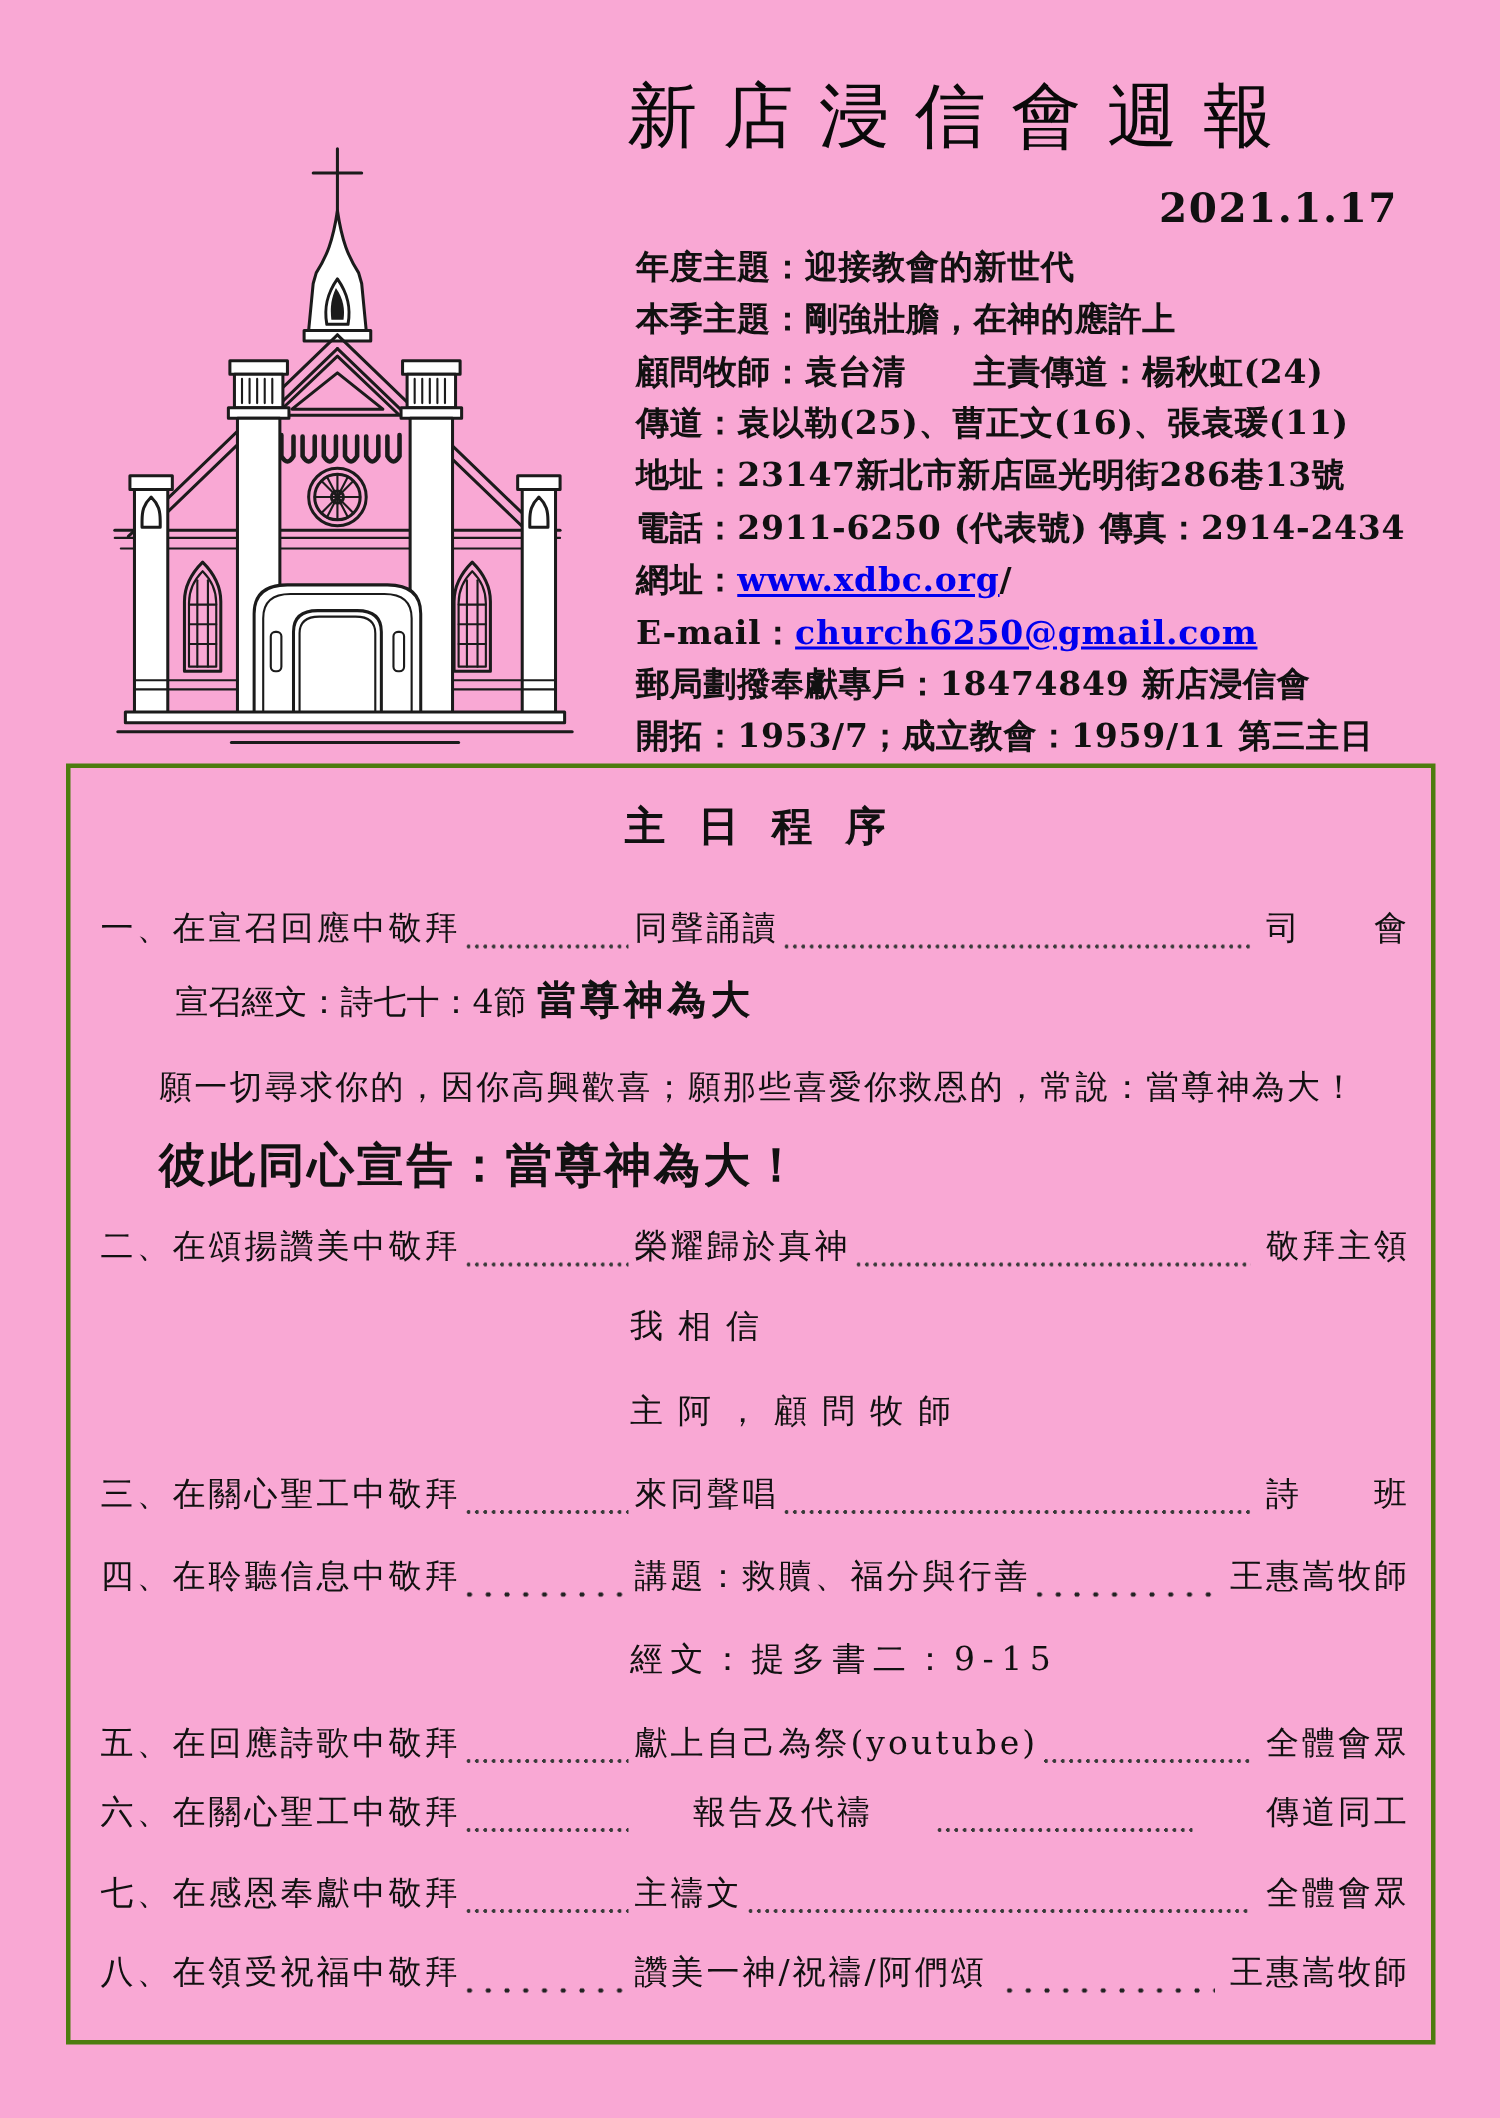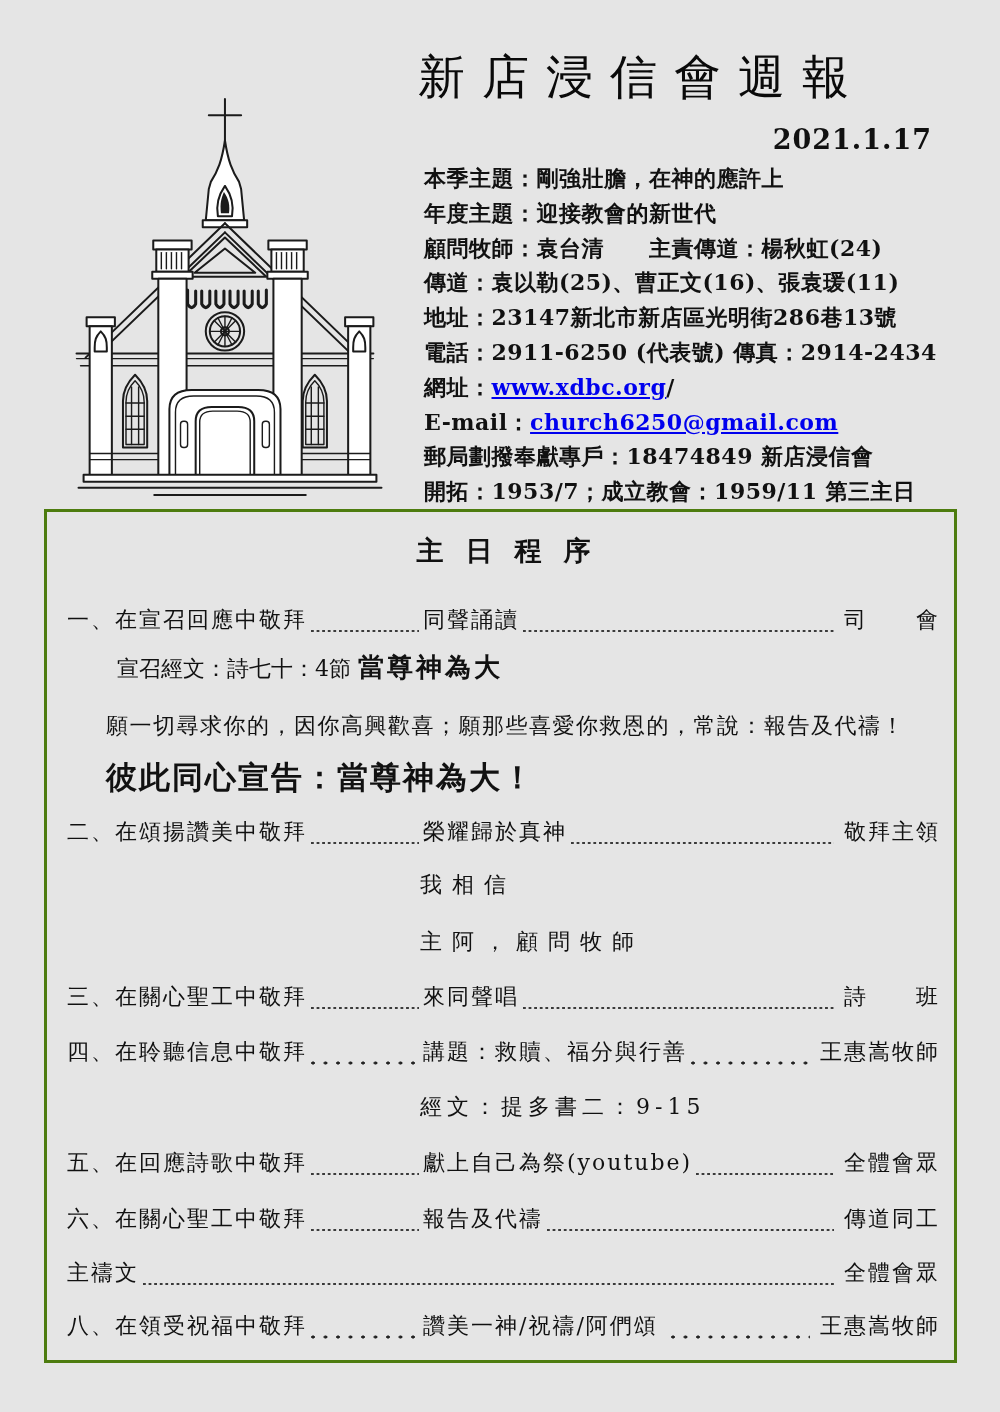--- a/index.html
+++ b/index.html
@@ -1,17 +1,17 @@
 <!DOCTYPE html>
 <html><head>
 <meta charset="utf-8">
 <style>
   html,body{margin:0;padding:0;background:#ffffff;}
   .page{
-    position:relative;width:1000px;height:1412px;background:#e5e5e5;
+    position:relative;width:1000px;height:1412px;background:#f9a8d4;
     font-family:"DejaVu Serif","Liberation Serif",serif;color:#111;
     overflow:hidden;
   }
   
   .church{position:absolute;left:58px;top:88px;width:344px;height:414px;}
   .masthead{
     position:absolute;left:418px;top:46px;width:540px;
     font-size:47px;letter-spacing:17px;white-space:nowrap;color:#0a0a0a;
   }
   .issue-date{
@@ -55,21 +55,21 @@
   .mt-decl{margin-top:21px;margin-left:39px;font-weight:bold;font-size:31px;letter-spacing:2px;}
   .mt-hymn2{margin-top:23px;margin-left:353px;letter-spacing:10px;}
   .mt-hymn3{margin-top:27px;margin-left:353px;letter-spacing:10px;}
   .mt-scripture{margin-top:25px;margin-left:353px;letter-spacing:5px;}
   .bold-big{font-weight:bold;font-size:26px;letter-spacing:3px;text-align:right;}
   .m-row1{margin-top:36px;}
   .m-row2{margin-top:25px;}
   .m-row3{margin-top:25px;}
   .m-row4{margin-top:25px;}
   .m-row5{margin-top:26px;}
-  .m-row6{margin-top:26px;}
+  .m-row6{margin-top:16px;gap:39px;}
   .m-row7{margin-top:24px;}
   .m-row8{margin-top:23px;}
   
   .church path,.church line,.church rect,.church circle,.church polyline{
     stroke:#1b1b1b;fill:none;stroke-width:2;stroke-linecap:round;stroke-linejoin:round;
   }
   .church .w{fill:#ffffff;}
   .church .b{fill:#1b1b1b;stroke:none;}
   .church .thin{stroke-width:1.4;}
   .church .thick{stroke-width:3;}
@@ -190,22 +190,22 @@
       <rect class="w" x="25" y="383" width="290" height="7"></rect>
       <line x1="20" y1="396" x2="320" y2="396" stroke-width="2.4"></line>
       <line x1="95" y1="403" x2="245" y2="403" stroke-width="3"></line>
     </g>
   </svg>
 
   <div class="masthead">新店浸信會週報</div>
   <div class="issue-date">2021.1.17</div>
 
   <div class="infoblock">
+    <div class="infoline">年度主題：迎接教會的新世代</div>
     <div class="infoline">本季主題：剛強壯膽，在神的應許上</div>
-    <div class="infoline">年度主題：迎接教會的新世代</div>
     <div class="infoline">顧問牧師：袁台清　　主責傳道：楊秋虹(24)</div>
     <div class="infoline">傳道：袁以勒(25)、曹正文(16)、張袁瑗(11)</div>
     <div class="infoline">地址：23147新北市新店區光明街286巷13號</div>
     <div class="infoline">電話：2911-6250 (代表號) 傳真：2914-2434</div>
     <div class="infoline"><span>網址：</span><a class="lnk">www.xdbc.org</a><span>/</span></div>
     <div class="infoline"><span>E-mail：</span><a class="lnk">church6250@gmail.com</a></div>
     <div class="infoline">郵局劃撥奉獻專戶：18474849 新店浸信會</div>
     <div class="infoline">開拓：1953/7；成立教會：1959/11 第三主日</div>
   </div>
 
@@ -216,21 +216,21 @@
       <div class="c1">
           <span class="rt">一、在宣召回應中敬拜</span>
           <span class="lead"></span>
         </div>
       <span class="item">同聲誦讀</span>
       <span class="lead"></span>
       <span class="by">司　　會</span>
     </div>
 
     <div class="sub mt-call"><span>宣召經文：詩七十：4節 </span><span class="bold-big">當尊神為大</span></div>
-    <div class="sub mt-verse">願一切尋求你的，因你高興歡喜；願那些喜愛你救恩的，常說：報告及代禱！</div>
+    <div class="sub mt-verse">願一切尋求你的，因你高興歡喜；願那些喜愛你救恩的，常說：當尊神為大！</div>
     <div class="sub mt-decl">彼此同心宣告：當尊神為大！</div>
 
     <div class="prow m-row2">
       <div class="c1">
           <span class="rt">二、在頌揚讚美中敬拜</span>
           <span class="lead"></span>
         </div>
       <span class="item">榮耀歸於真神</span>
       <span class="lead"></span>
       <span class="by">敬拜主領</span>
@@ -275,20 +275,24 @@
       <div class="c1">
           <span class="rt">六、在關心聖工中敬拜</span>
           <span class="lead"></span>
         </div>
       <span class="item">報告及代禱</span>
       <span class="lead"></span>
       <span class="by">傳道同工</span>
     </div>
 
     <div class="prow m-row7">
+      <div class="c1">
+          <span class="rt">七、在感恩奉獻中敬拜</span>
+          <span class="lead"></span>
+        </div>
       <span class="item">主禱文</span>
       <span class="lead"></span>
       <span class="by">全體會眾</span>
     </div>
 
     <div class="prow sparse m-row8">
       <div class="c1">
           <span class="rt">八、在領受祝福中敬拜</span>
           <span class="lead"></span>
         </div>

